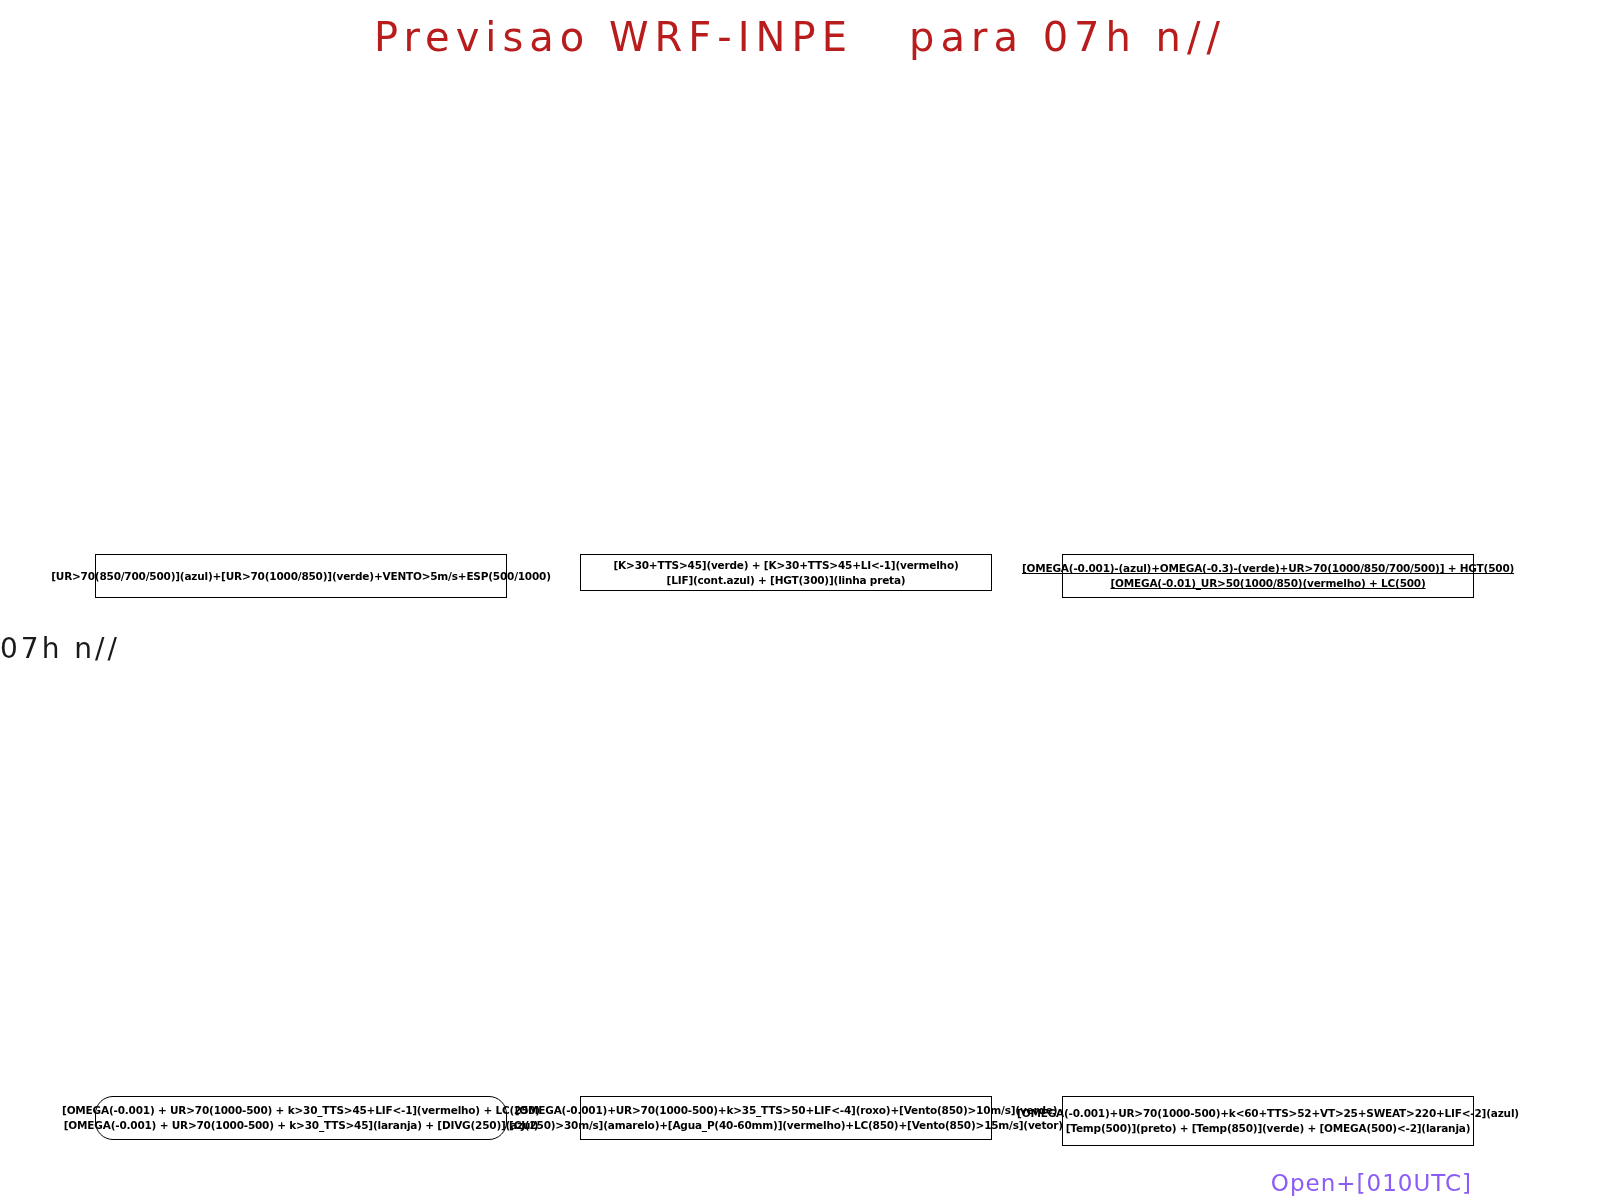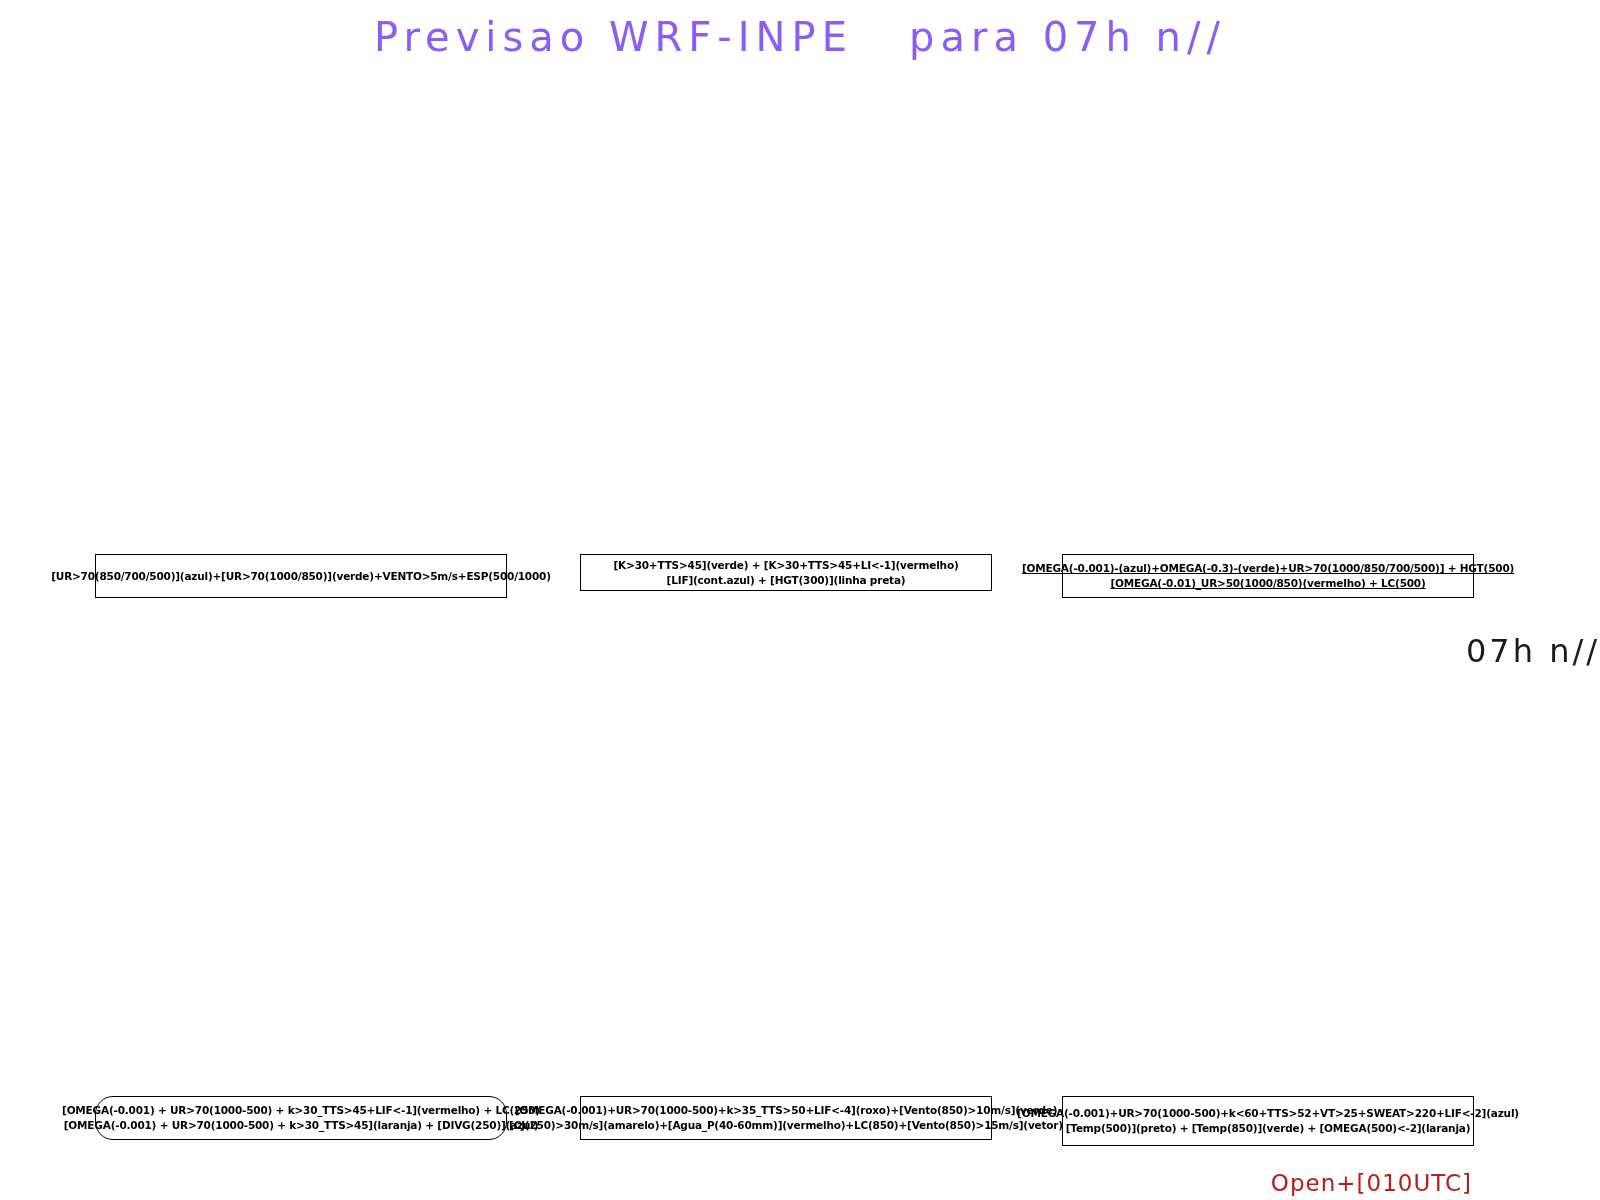--- a/index.html
+++ b/index.html
@@ -19,31 +19,31 @@
   .page-title {
     position: absolute;
     top: 14px;
     left: 0;
     width: 1600px;
     text-align: center;
     font-family: "DejaVu Sans", sans-serif;
     font-size: 40px;
     font-weight: 400;
     letter-spacing: 6px;
-    color: #8b5cf6;
+    color: #b91c1c;
     white-space: pre;
   }
 
   .mid-label {
     position: absolute;
     top: 632px;
     left: 0;
     width: 1600px;
-    text-align: right;
-    font-size: 32px;
+    text-align: left;
+    font-size: 28px;
     letter-spacing: 3px;
     color: #1a1a1a;
     white-space: pre;
   }
 
   .legend-box {
     position: absolute;
     border: 1.5px solid #000000;
     background: #ffffff;
     box-sizing: border-box;
@@ -73,21 +73,21 @@
   #box-bot-left   { left: 95px;  top: 1096px; width: 412px; height: 44px; border-radius: 18px; }
   #box-bot-mid    { left: 580px; top: 1096px; width: 412px; height: 44px; }
   #box-bot-right  { left: 1062px;top: 1096px; width: 412px; height: 50px; }
 
   .footer-label {
     position: absolute;
     right: 128px;
     bottom: 4px;
     font-size: 23px;
     letter-spacing: 1px;
-    color: #b91c1c;
+    color: #8b5cf6;
     white-space: pre;
   }
 </style>
 </head>
 <body>
 
 <div class="page-title">Previsao WRF-INPE   para 07h n//</div>
 
 <div class="legend-box" id="box-top-left">
   <div class="legend-line">[UR&gt;70(850/700/500)](azul)+[UR&gt;70(1000/850)](verde)+VENTO&gt;5m/s+ESP(500/1000)</div>

